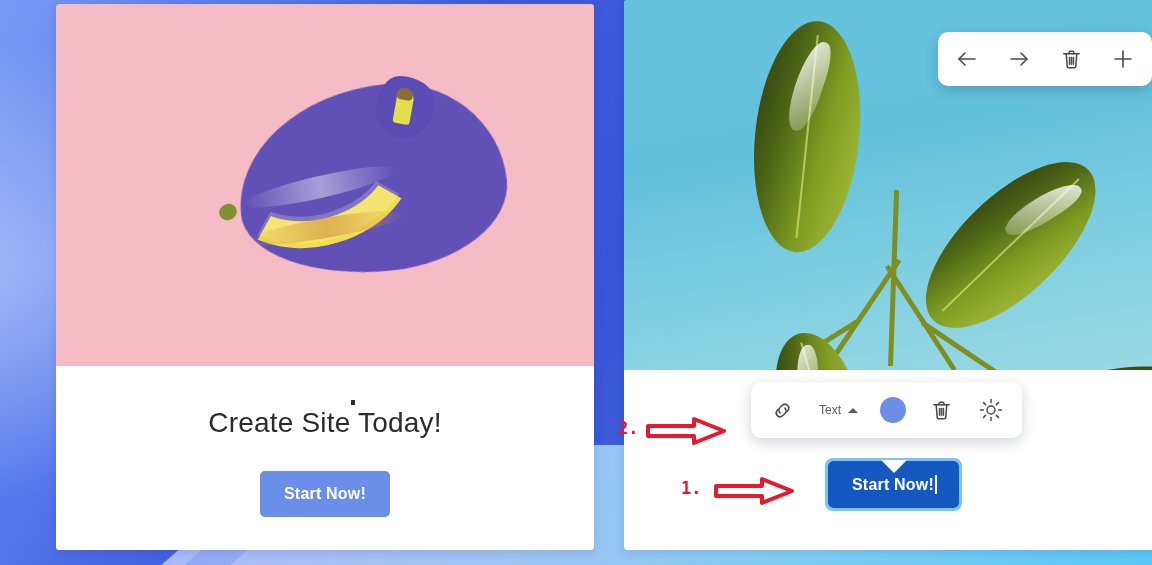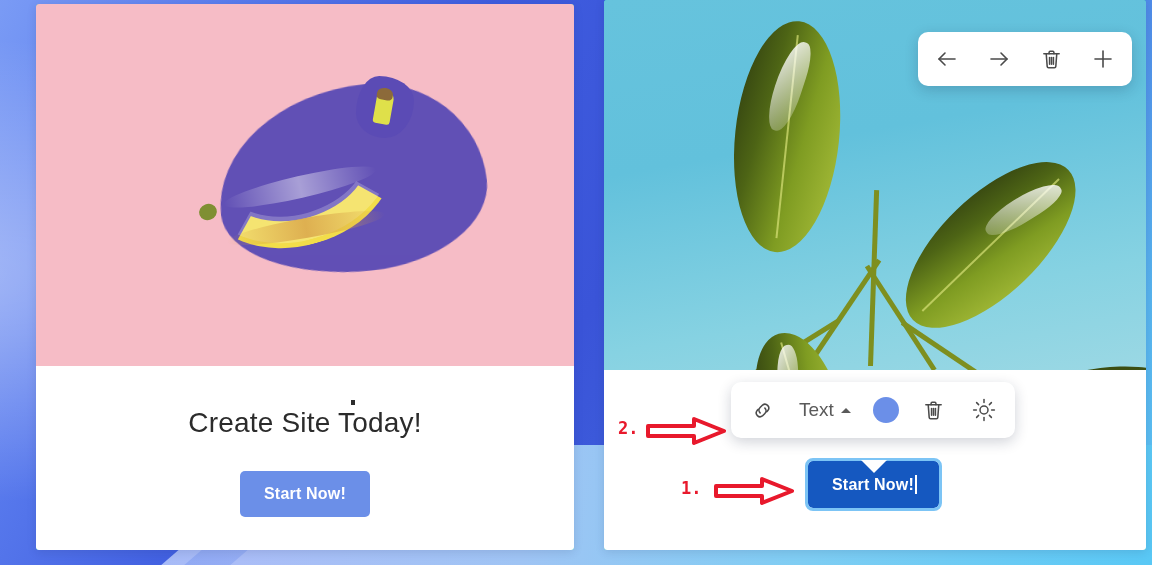--- a/index.html
+++ b/index.html
@@ -28,20 +28,21 @@
     clip-path: polygon(16% 100%, 28% 0%, 32% 0%, 20% 100%);
     opacity: .55;
   }
 
   
   .card {
     position: absolute;
     background: #14b8a6;
     overflow: hidden;
     box-shadow: 0 2px 10px rgba(30,40,90,.14);
+    margin-left: 20px;
   }
   #card-left  { left: 36px;  top: 4px;  width: 538px; height: 546px; border-radius: 3px; }
   #card-right { left: 604px; top: 0px;  width: 542px; height: 550px; border-radius: 3px; }
 
   .media { position: relative; width: 100%; overflow: hidden; }
   #media-left  { height: 362px; background: #f6bcc6; }
   #media-right { height: 370px; background: #57bcd8; }
 
   
   #banana-shadow {
@@ -187,21 +188,21 @@
   #toolbar-image { left: 314px; top: 32px; height: 54px; padding: 0 14px; gap: 22px; }
   #toolbar-text  { left: 127px; top: 12px; height: 56px; padding: 0 16px; gap: 20px; }
   .tb-btn {
     display: flex; align-items: center; justify-content: center;
     width: 30px; height: 30px;
     background: none; border: none; cursor: pointer;
     color: #4a4a4a;
   }
   .tb-label {
     display: flex; align-items: center; gap: 7px;
-    font-size: 19px; color: #5a5a5a; cursor: pointer;
+    font-size: 12px; color: #5a5a5a; cursor: pointer;
     background: none; border: none; padding: 0 2px;
   }
   .caret-up {
     width: 0; height: 0;
     border-left: 5px solid transparent;
     border-right: 5px solid transparent;
     border-bottom: 5px solid #5a5a5a;
   }
   #color-swatch {
     width: 26px; height: 26px; border-radius: 50%;

